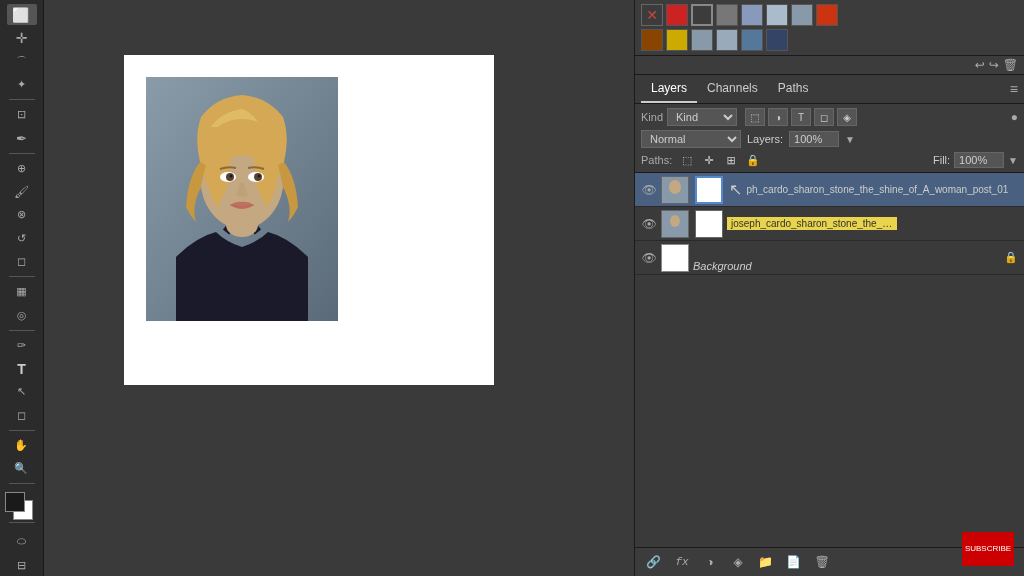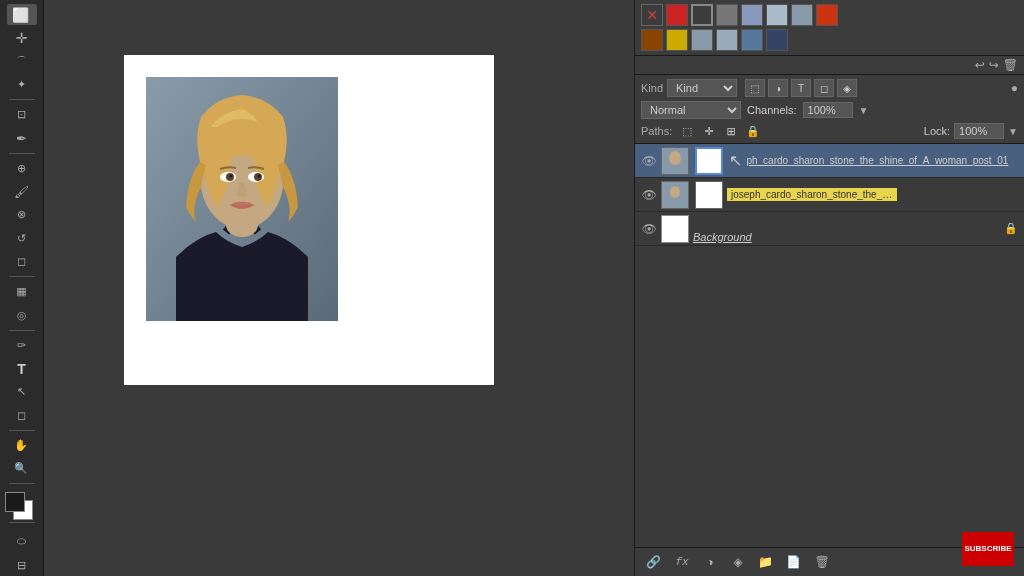--- a/index.html
+++ b/index.html
@@ -301,21 +301,20 @@
       background: #fff;
       margin-left: 2px;
     }
     .layer-name {
       font-size: 11px;
       color: #ccc;
       white-space: nowrap;
       overflow: hidden;
       text-overflow: ellipsis;
       flex: 1;
-      text-decoration: underline;
     }
     .layer-name.italic { font-style: italic; margin-top: 16px; }
     .layer-lock-icon {
       font-size: 11px;
       color: #999;
       margin-left: auto;
     }
 
     
     .layers-bottom {
@@ -449,20 +448,26 @@
   </div>
 
   <div style="display:flex;justify-content:flex-end;background:#3c3c3c;padding:2px 6px;gap:4px;border-bottom:1px solid #1a1a1a;">
     <div style="font-size:12px;color:#aaa;cursor:pointer;">↩</div>
     <div style="font-size:12px;color:#aaa;cursor:pointer;">↪</div>
     <div style="font-size:12px;color:#aaa;cursor:pointer;">🗑</div>
   </div>
 
   <div class="layers-panel">
 
+    <div class="layers-tabs">
+      <div class="layers-tab active">Layers</div>
+      <div class="layers-tab">Channels</div>
+      <div class="layers-tab">Paths</div>
+      <div class="tab-menu-icon">≡</div>
+    </div>
 
     <div class="layers-controls">
 
       <div class="filter-row">
         <span class="filter-label">Kind</span>
         <select class="filter-dropdown">
           <option>Kind</option>
         </select>
         <div class="filter-icons">
           <div class="filter-icon-btn">⬚</div>
@@ -471,32 +476,32 @@
           <div class="filter-icon-btn">◻</div>
           <div class="filter-icon-btn">◈</div>
         </div>
         <div style="margin-left:auto;font-size:12px;cursor:pointer;color:#aaa;">●</div>
       </div>
 
       <div class="blend-row">
         <select class="blend-dropdown">
           <option>Normal</option>
         </select>
-        <span class="opacity-label">Channels:</span>
+        <span class="opacity-label">Layers:</span>
         <div class="opacity-value">100%</div>
         <div style="font-size:10px;cursor:pointer;color:#aaa;">▼</div>
       </div>
 
       <div class="lock-row">
         <span class="lock-label">Paths:</span>
         <div class="lock-icon-btn">⬚</div>
         <div class="lock-icon-btn">✛</div>
         <div class="lock-icon-btn">⊞</div>
         <div class="lock-icon-btn">🔒</div>
-        <span class="fill-label">Lock:</span>
+        <span class="fill-label">Fill:</span>
         <div class="fill-value">100%</div>
         <div style="font-size:10px;cursor:pointer;color:#aaa;">▼</div>
       </div>
     </div>
 
     <div class="layer-list">
 
       <div class="layer-item" style="background:#4a6080;">
         <div class="visibility-eye">👁</div>
         <div class="layer-thumbnail">
@@ -543,14 +548,14 @@
       <div class="bottom-icon-btn">◑</div>
       <div class="bottom-icon-btn">◈</div>
       <div class="bottom-icon-btn">📁</div>
       <div class="bottom-icon-btn">📄</div>
       <div class="bottom-icon-btn">🗑</div>
     </div>
   </div>
 </div>
 
 <div style="position:fixed;bottom:10px;right:10px;width:52px;height:34px;background:#cc0000;display:flex;align-items:center;justify-content:center;cursor:pointer;z-index:999;">
-  <span style="color:white;font-size:8px;font-weight:bold;text-align:center;line-height:1.2;">SUBSCRIBE</span>
+  <span style="color:white;font-size:8px;font-weight:normal;text-align:center;line-height:1.2;">SUBSCRIBE</span>
 </div>
 
 </body></html>

